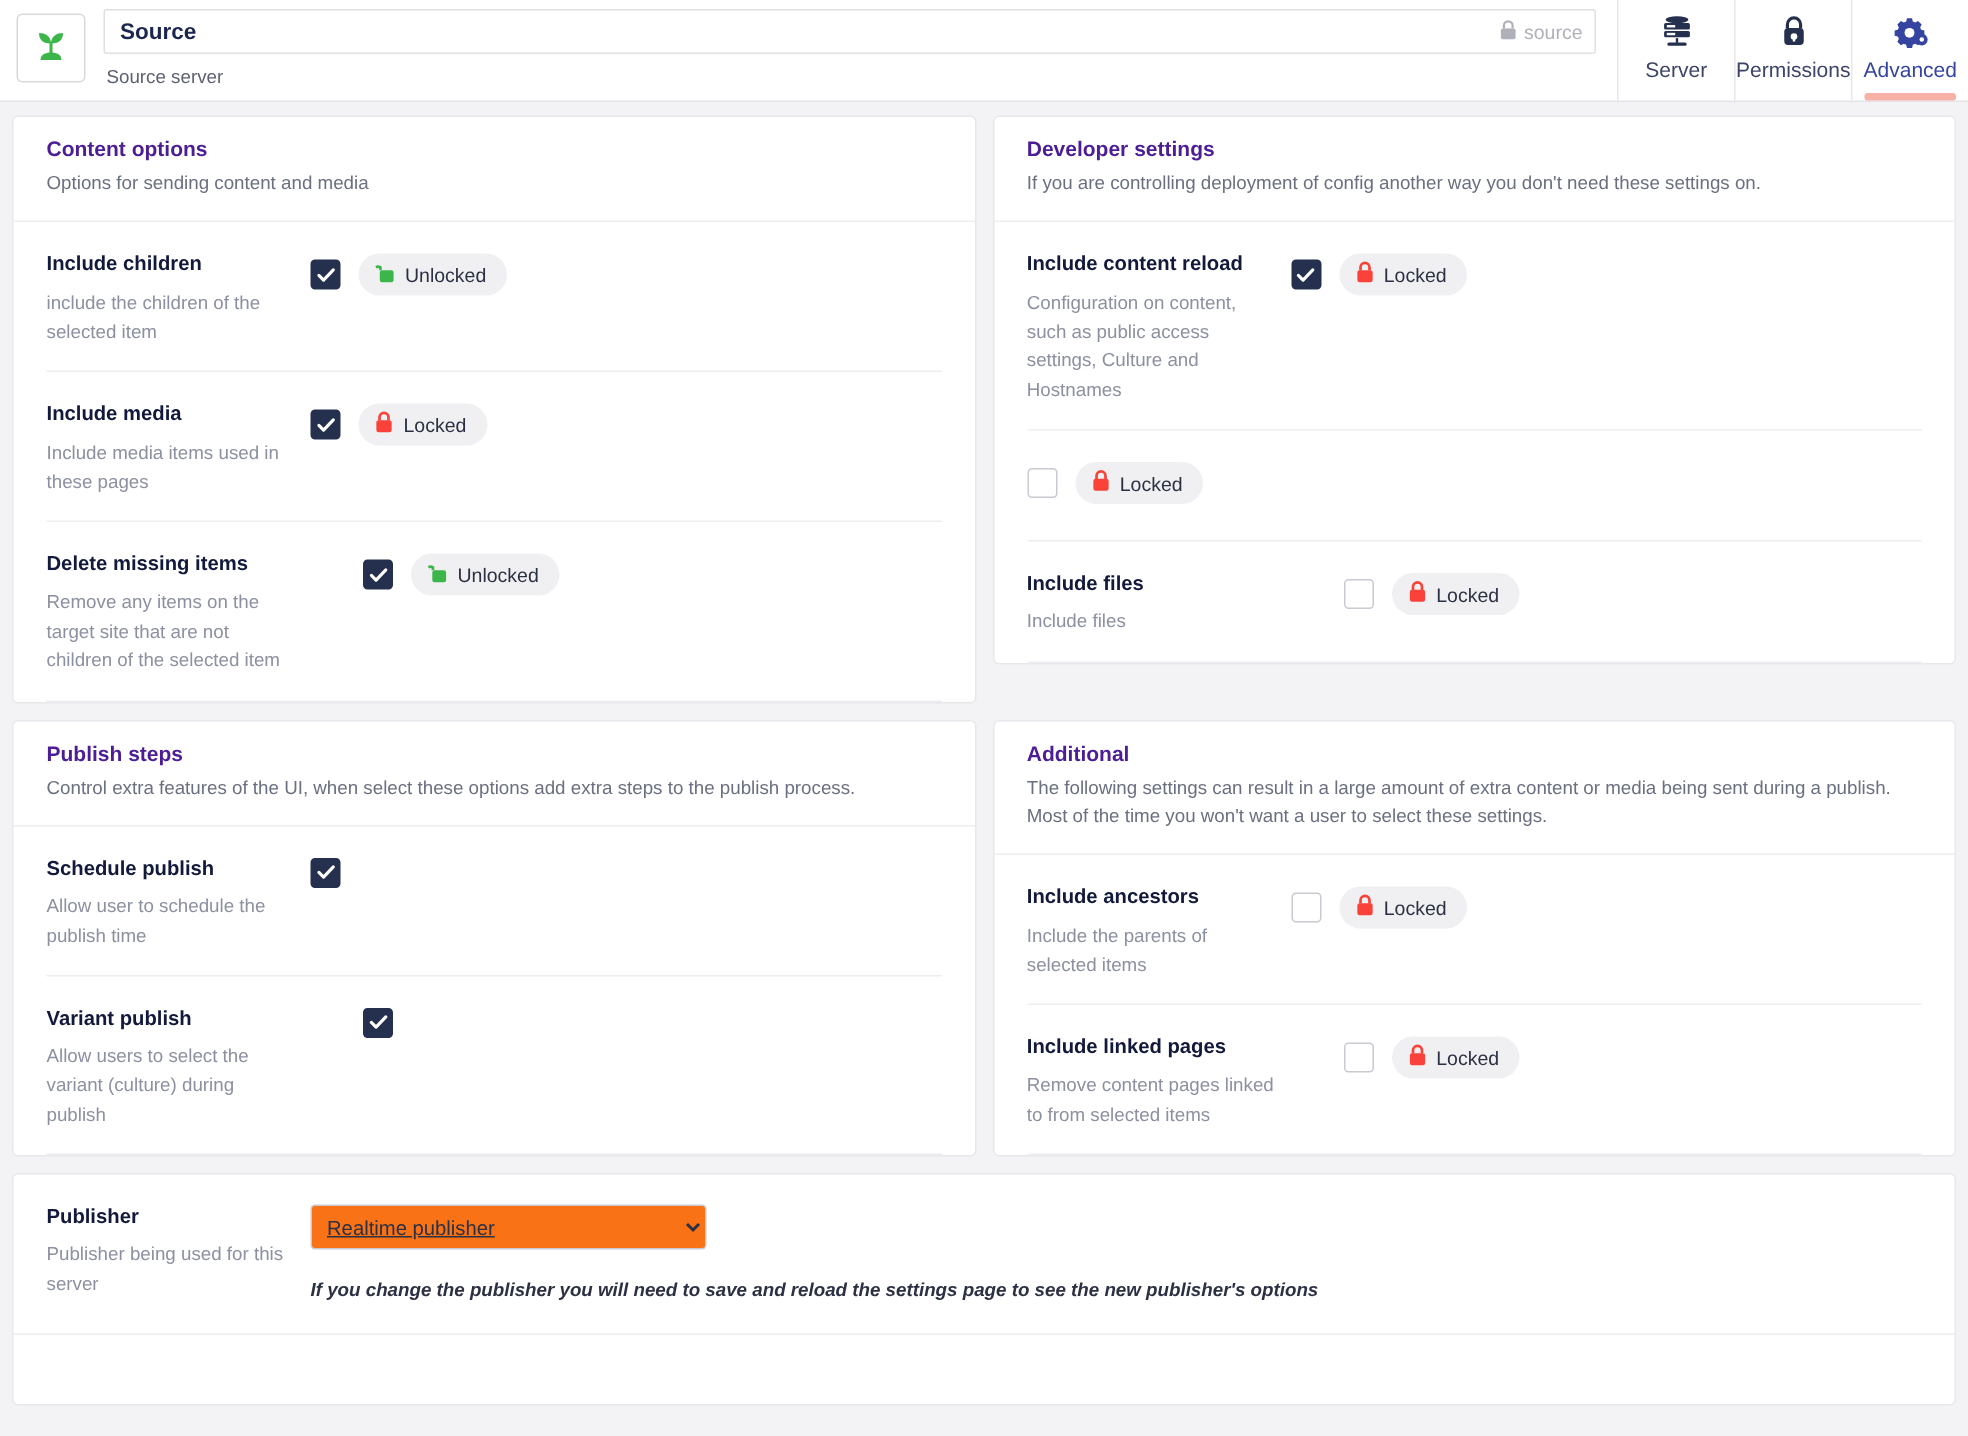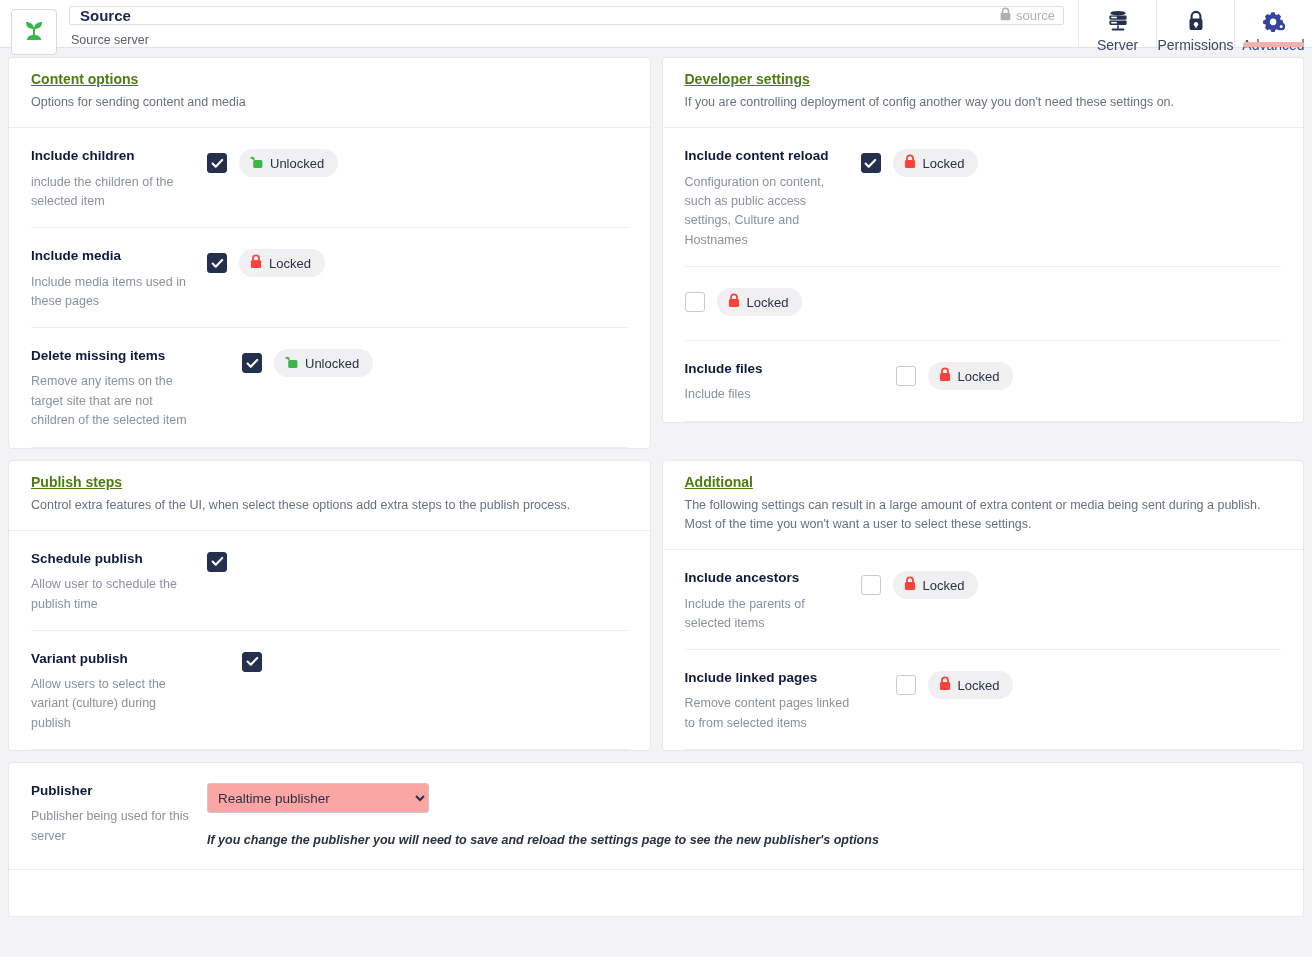--- a/index.html
+++ b/index.html
@@ -8,21 +8,21 @@
     padding: 0;
     width: 1312px;
     height: 957px;
     background: #f3f3f5;
     font-family: "Liberation Sans", sans-serif;
     color: #1b264f;
   }
 
   
   .header {
-    height: 48px;
+    height: 68px;
     background: #ffffff;
     display: flex;
     align-items: stretch;
     border-bottom: 1px solid #e4e4e7;
   }
   .logo-box {
     width: 46px;
     height: 46px;
     margin: 9px 0 0 11px;
     border: 1px solid #d8d8dd;
@@ -121,23 +121,22 @@
     border: 1px solid #e8e8ec;
     border-radius: 4px;
   }
   .card-head {
     padding: 13px 22px 15px 22px;
     border-bottom: 1px solid #eeeef1;
   }
   .card-title {
     font-size: 14px;
     font-weight: bold;
-    color: #4d7c0f;
+    color: #4c1d95;
     margin-bottom: 6px;
-    text-decoration: underline;
   }
   .card-desc {
     font-size: 12.5px;
     color: #6b7080;
     line-height: 1.55;
   }
   .card-body { padding: 0 22px; }
 
   
   .row {
@@ -199,29 +198,30 @@
 
   
   .publisher-card { background:#fff; border:1px solid #e8e8ec; border-radius:4px; }
   .publisher-row {
     display: flex;
     align-items: flex-start;
     padding: 20px 22px 22px 22px;
     border-bottom: 1px solid #eeeef1;
   }
   .pub-select {
-    width: 222px;
+    width: 264px;
     height: 30px;
     border: 1px solid #c9c9d1;
     border-radius: 3px;
     font-family: "Liberation Sans", sans-serif;
     font-size: 13.5px;
     color: #2b3043;
     padding: 0 6px;
-    background: #fca5a5;
+    background: #f97316;
+    text-decoration: underline;
   }
   .pub-note {
     font-size: 12.5px;
     font-style: italic;
     font-weight: bold;
     color: #2b3043;
     margin-top: 20px;
   }
   .pub-spacer { height: 46px; }
 </style>

